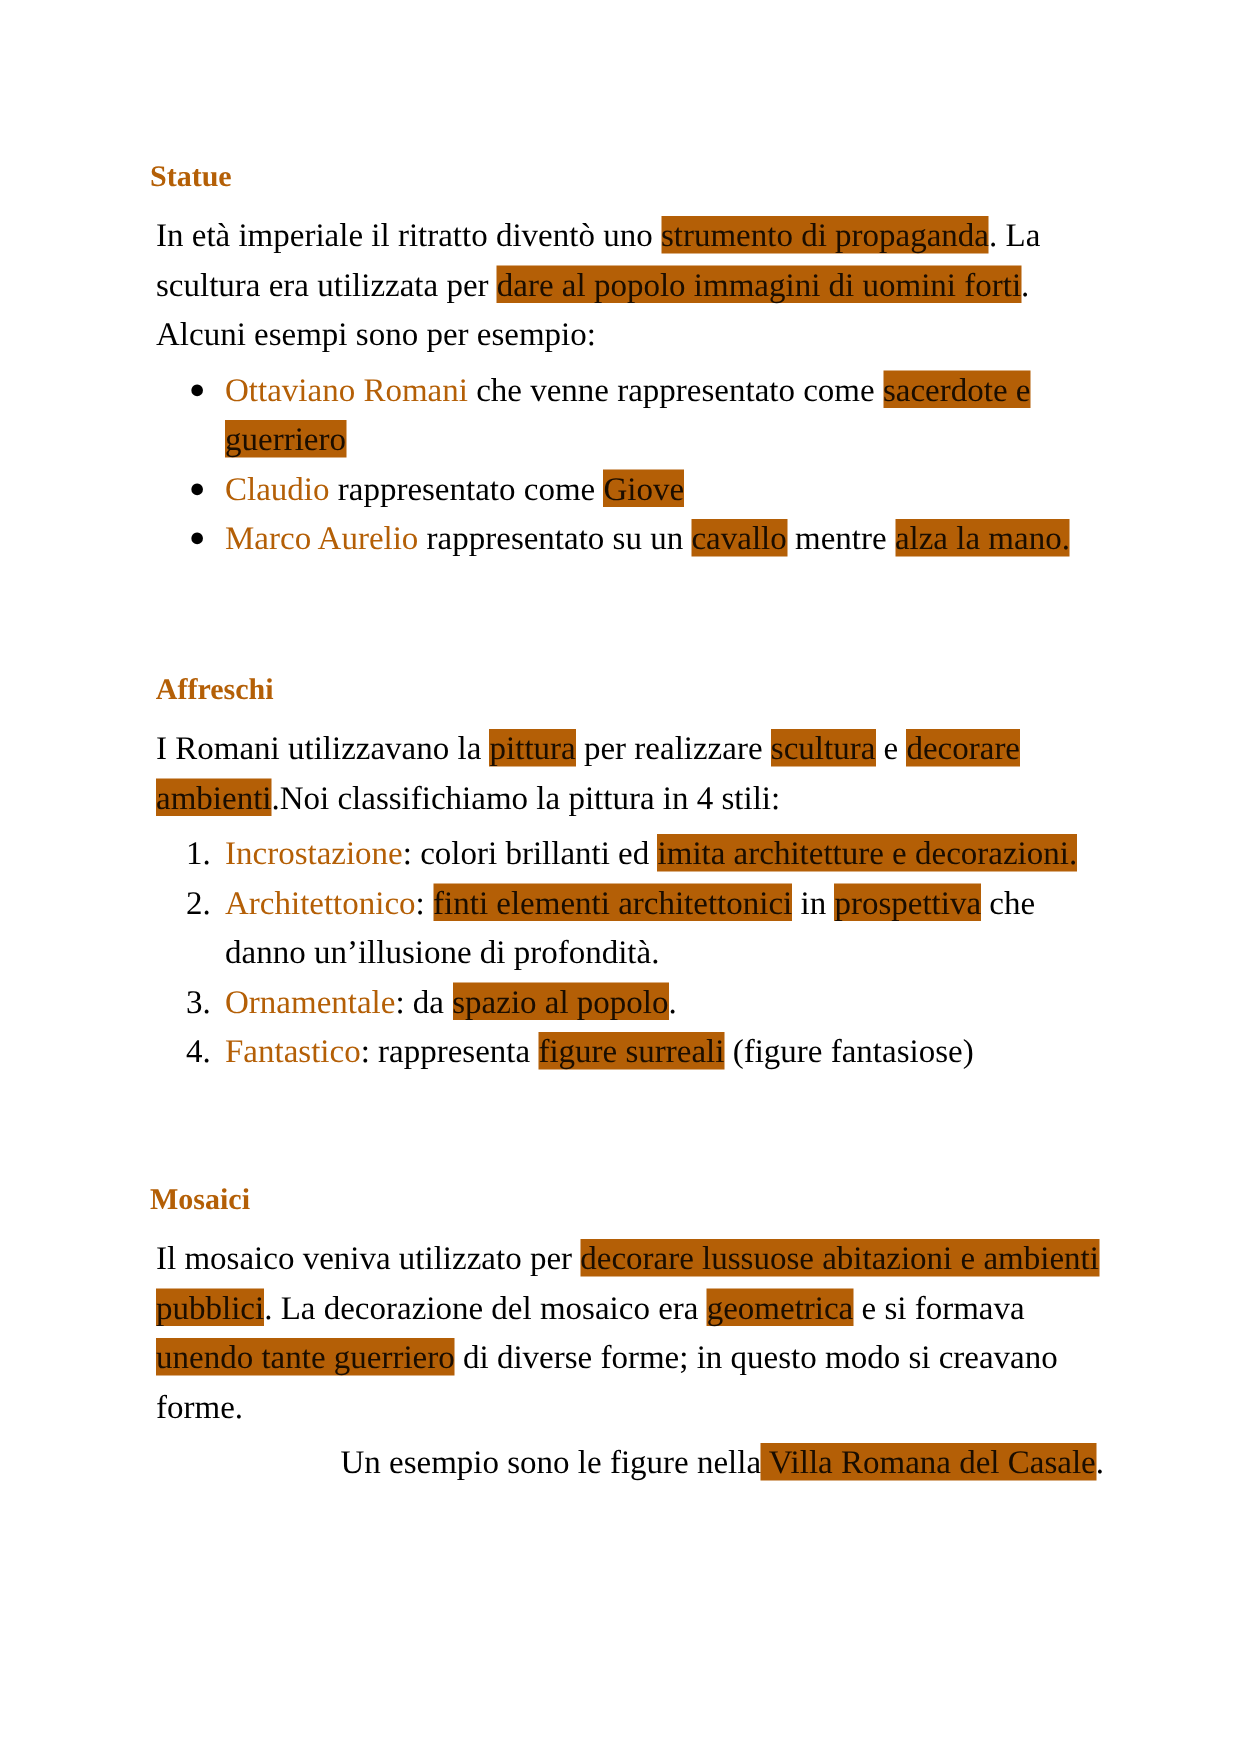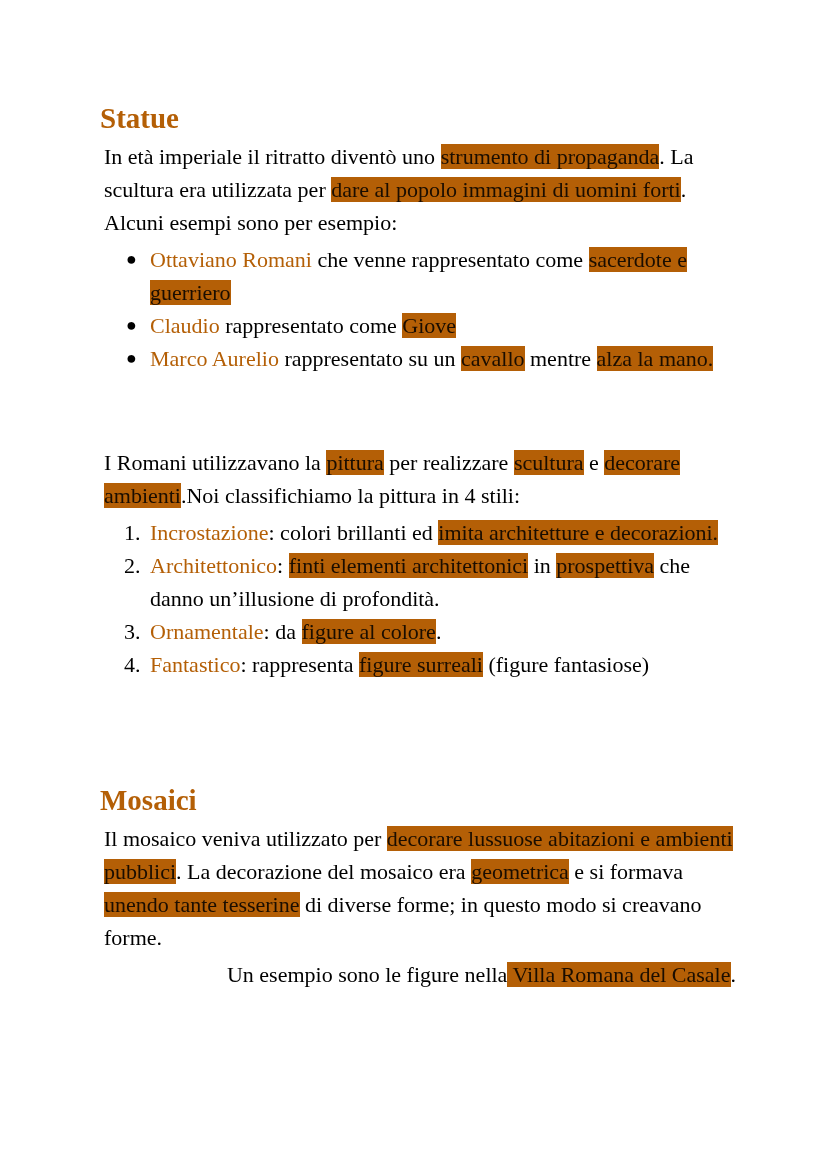--- a/index.html
+++ b/index.html
@@ -17,21 +17,21 @@
     }
     .page {
       position: absolute;
       left: 100px;
       top: 100px;
       width: 640px;
     }
     .heading {
       font-family: "Liberation Serif", "DejaVu Serif", serif;
       font-weight: bold;
-      font-size: 29px;
+      font-size: 20px;
       line-height: 36px;
       color: #b45f06;
       margin: 0;
       white-space: nowrap;
     }
     .para {
       font-size: 22px;
       line-height: 33px;
       margin: 4px;
     }
@@ -92,44 +92,45 @@
         <span class="acc">Claudio</span><span> rappresentato come </span><span class="hl">Giove</span>
       </li>
       <li class="li">
         <span class="bullet">●</span>
         <span class="acc">Marco Aurelio</span><span> rappresentato su un </span><span class="hl">cavallo</span><span> mentre </span><span class="hl">alza la mano.</span>
       </li>
     </ul>
   </section>
 
   <section id="sec-affreschi" class="sec">
+    <h2 class="heading" style="white-space:pre;"> Affreschi</h2>
     <p class="para">
       <span>I Romani utilizzavano la </span><span class="hl">pittura</span><span> per realizzare </span><span class="hl">scultura</span><span> e </span><span class="hl">decorare ambienti</span><span>.Noi classifichiamo la pittura in 4 stili:</span>
     </p>
     <ol class="nums">
       <li class="li">
         <span class="num">1.</span>
         <span class="acc">Incrostazione</span><span>: colori brillanti ed </span><span class="hl">imita architetture e decorazioni.</span>
       </li>
       <li class="li">
         <span class="num">2.</span>
         <span class="acc">Architettonico</span><span>: </span><span class="hl">finti elementi architettonici</span><span> in </span><span class="hl">prospettiva</span><span> che danno un’illusione di profondità.</span>
       </li>
       <li class="li">
         <span class="num">3.</span>
-        <span class="acc">Ornamentale</span><span>: da </span><span class="hl">figure al colore</span><span>.</span>
+        <span class="acc">Ornamentale</span><span>: da </span><span class="hl">spazio al popolo</span><span>.</span>
       </li>
       <li class="li">
         <span class="num">4.</span>
         <span class="acc">Fantastico</span><span>: rappresenta </span><span class="hl">figure surreali</span><span> (figure fantasiose)</span>
       </li>
     </ol>
   </section>
 
   <section id="sec-mosaici" class="sec">
     <h2 class="heading">Mosaici</h2>
     <p class="para">
-      <span>Il mosaico veniva utilizzato per </span><span class="hl">decorare lussuose abitazioni e ambienti pubblici</span><span>. La decorazione del mosaico era </span><span class="hl">geometrica</span><span> e si formava </span><span class="hl">unendo tante tesserine</span><span> di diverse forme; in questo modo si creavano forme.</span>
+      <span>Il mosaico veniva utilizzato per </span><span class="hl">decorare lussuose abitazioni e ambienti pubblici</span><span>. La decorazione del mosaico era </span><span class="hl">geometrica</span><span> e si formava </span><span class="hl">unendo tante guerriero</span><span> di diverse forme; in questo modo si creavano forme.</span>
     </p>
     <p class="para" style="white-space:pre-wrap;text-align:right;"><span>Un esempio sono le figure nella</span><span class="hl"> Villa Romana del Casale</span><span>.</span></p>
   </section>
 
 </div>
 
 </body></html>

